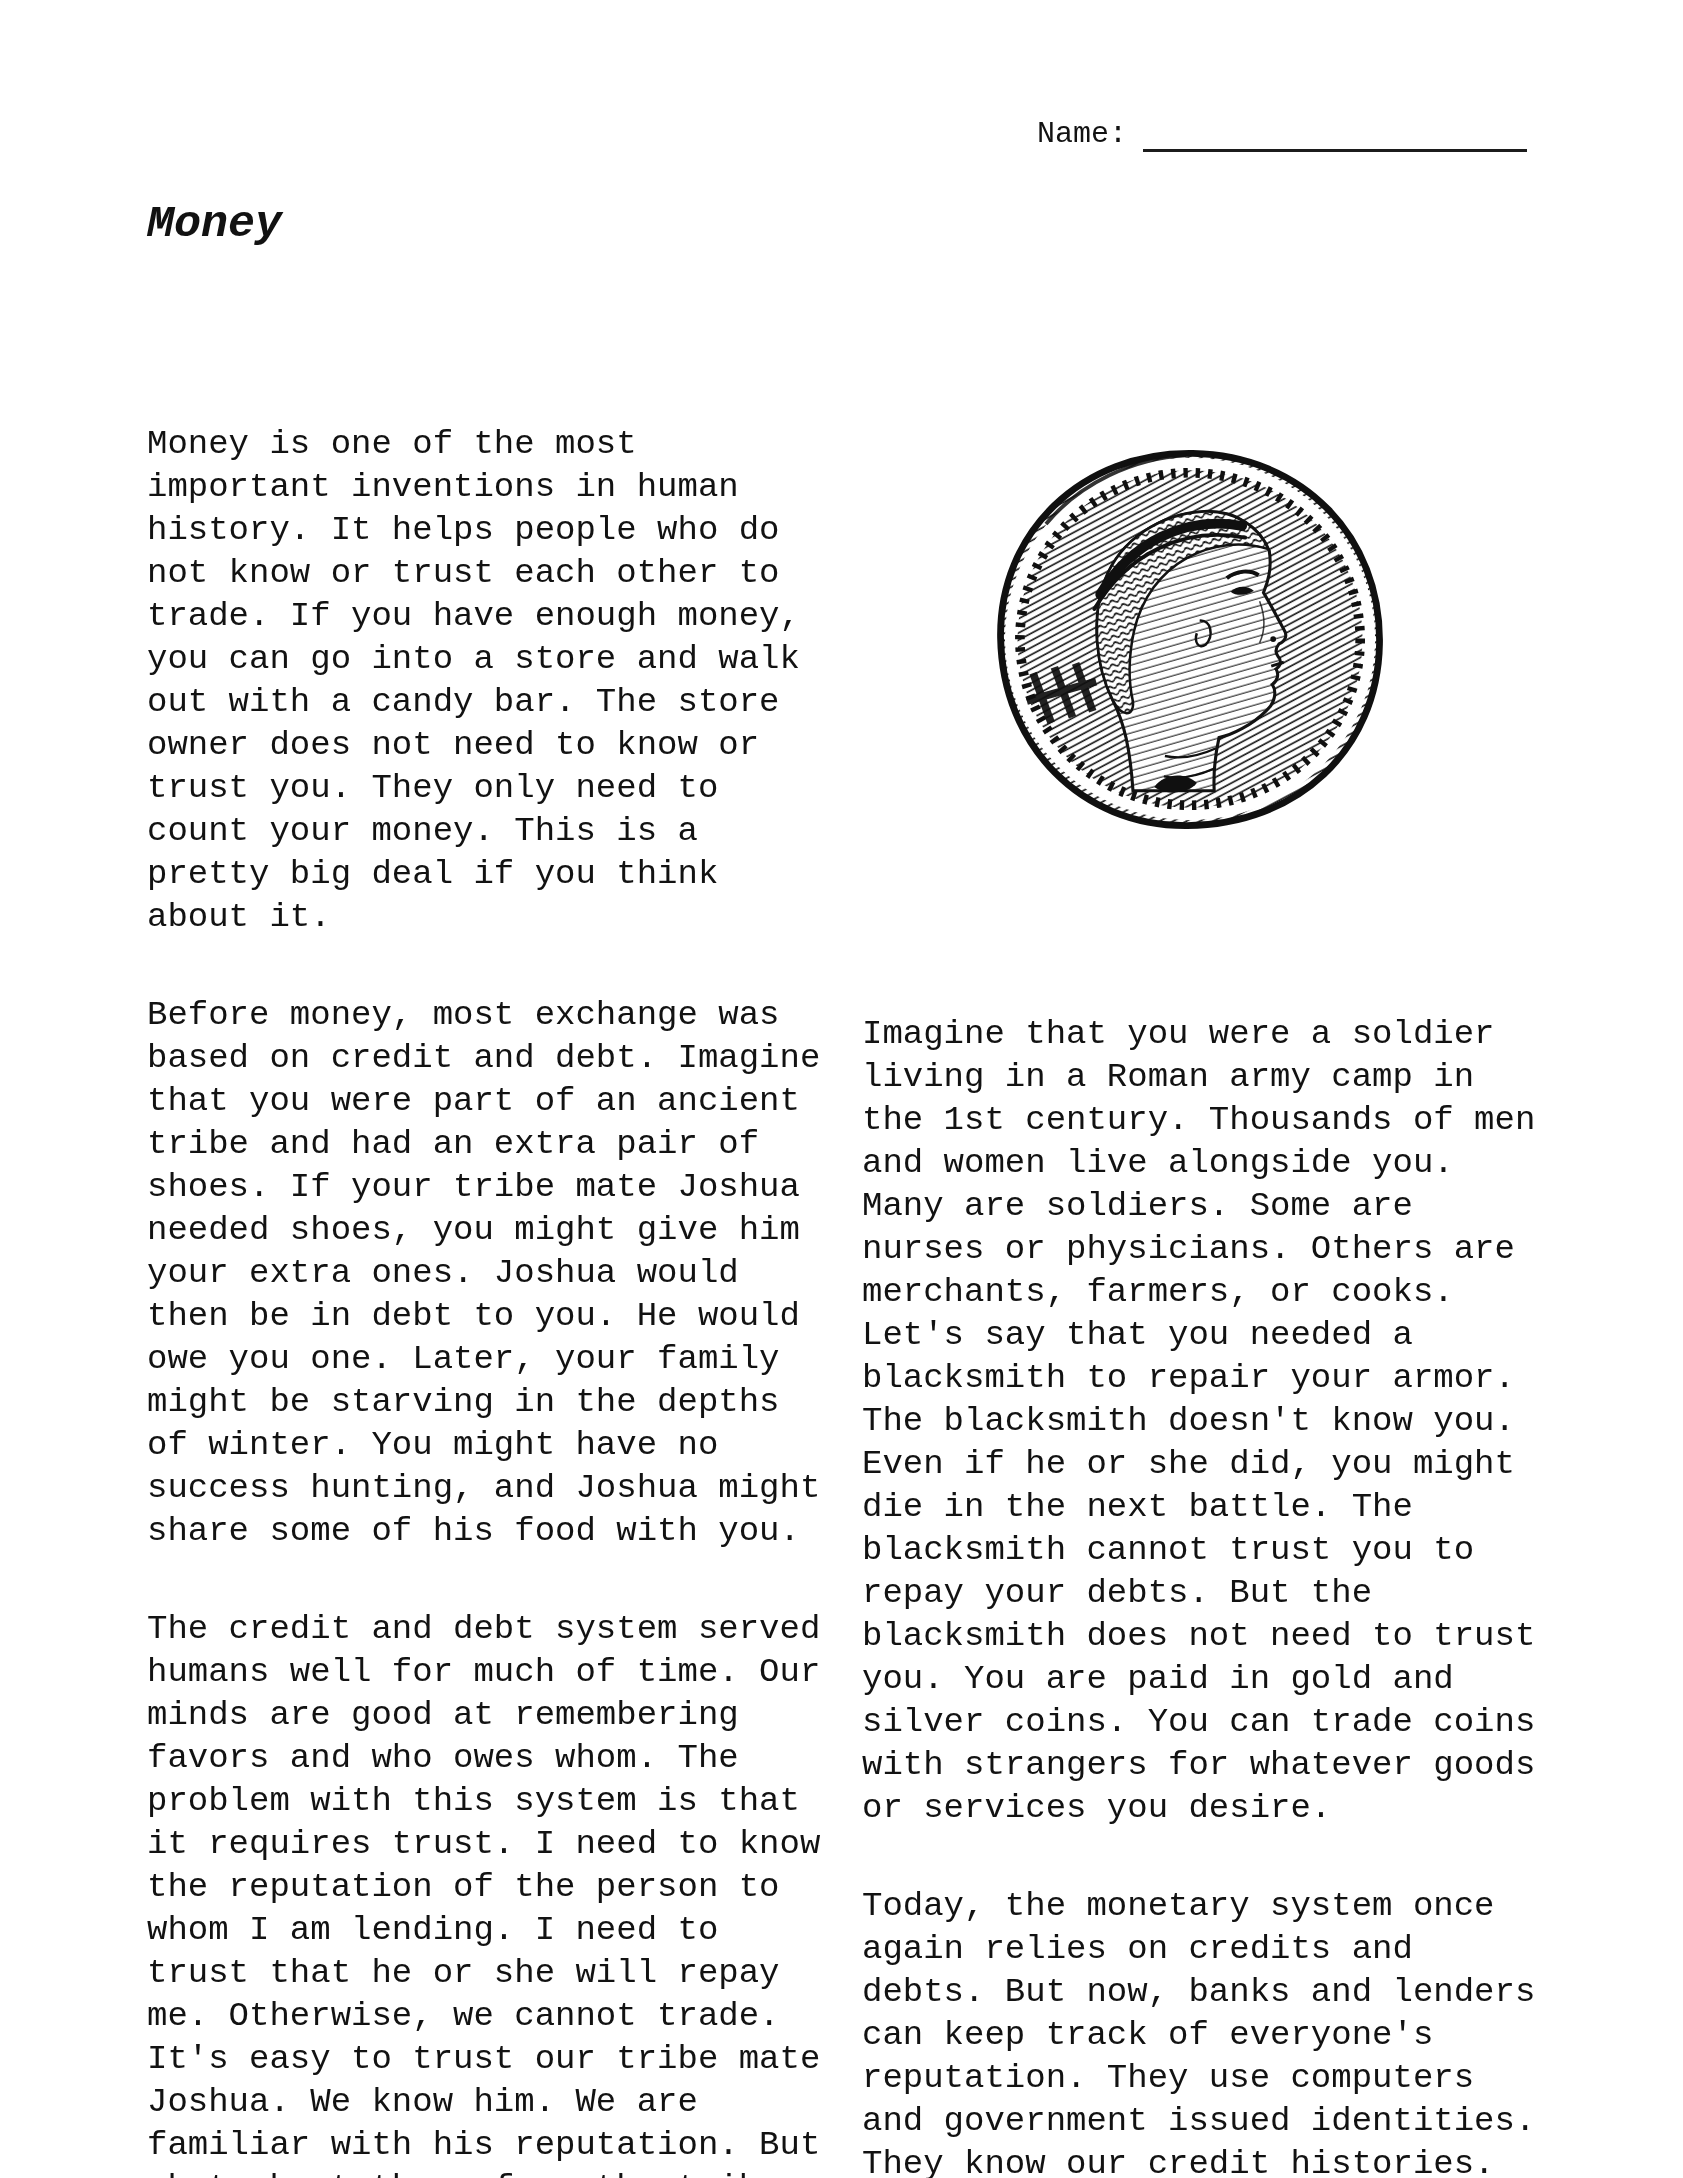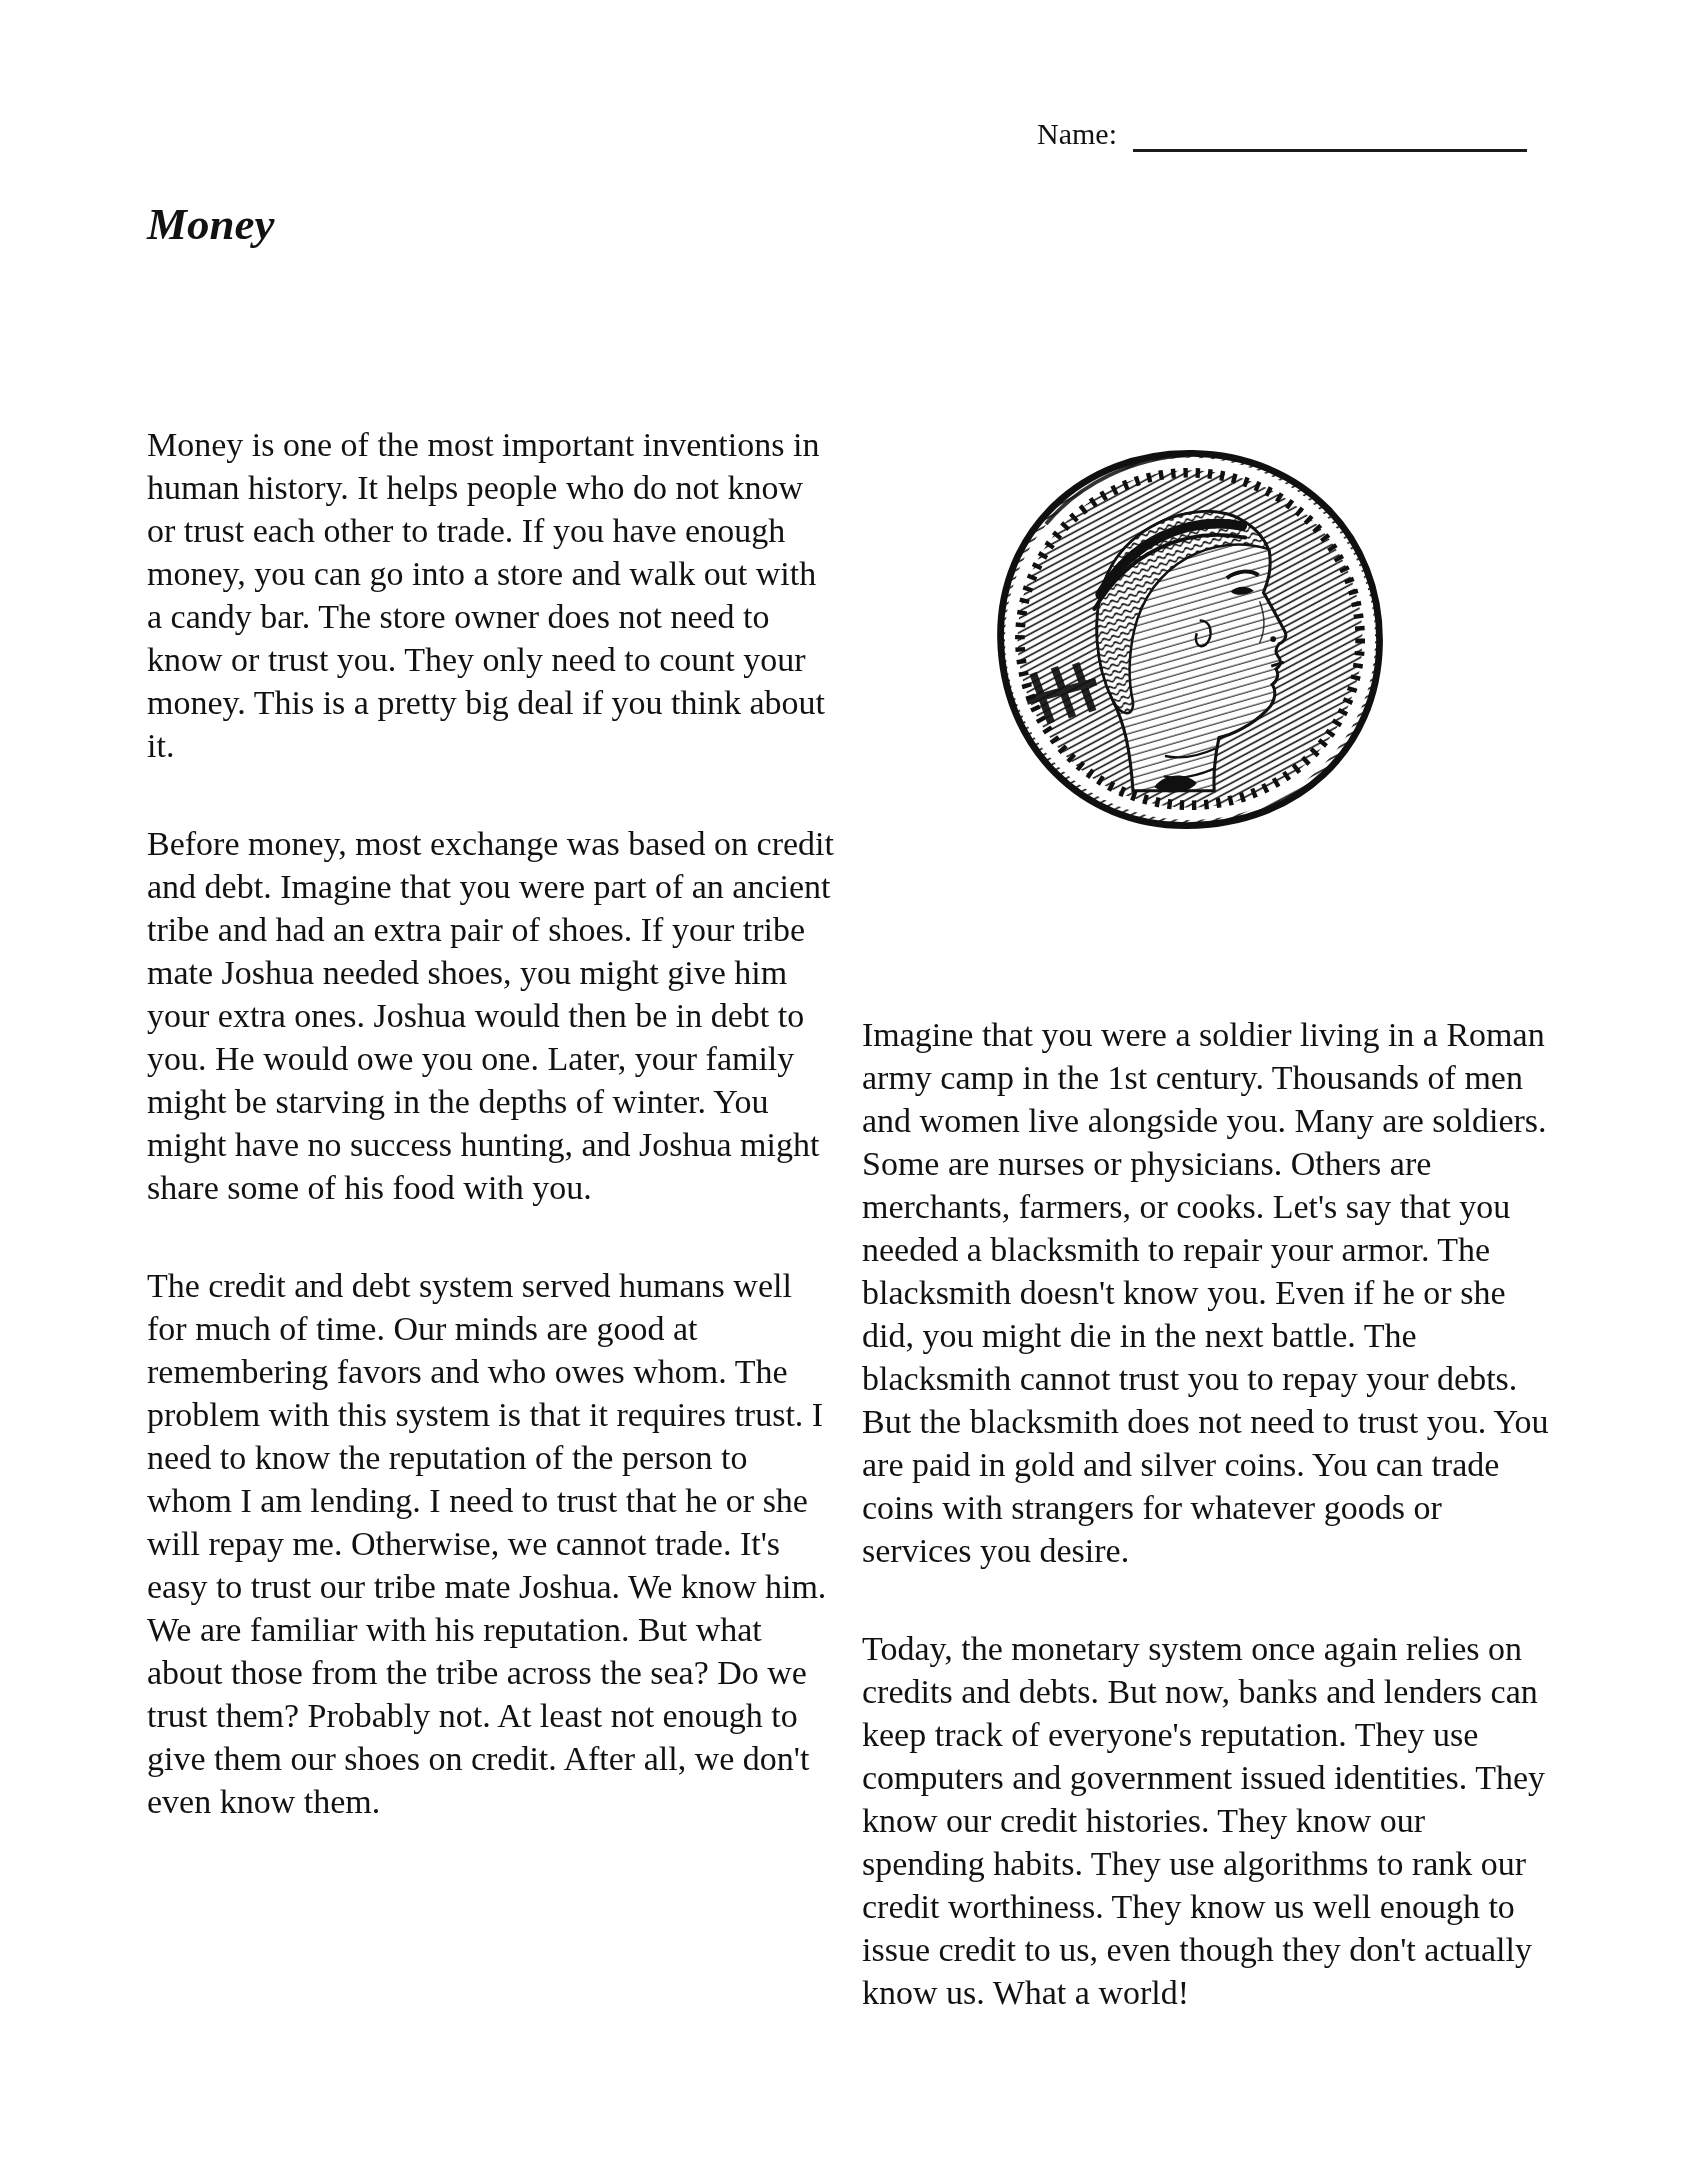--- a/index.html
+++ b/index.html
@@ -1,20 +1,20 @@
 <!DOCTYPE html>
 <html><head>
 <meta charset="utf-8">
 <style>
   html,body { margin:0; padding:0; background:#ffffff; }
   .page {
     position:relative;
     width:1684px; height:2178px;
     background:#ffffff;
-    font-family:Liberation Serif, serif;
+    font-family:Liberation Mono, monospace;
     color:#121212;
     overflow:hidden;
   }
   
   .name-row {
     position:absolute; left:1037px; top:117px; width:490px;
     display:flex; align-items:flex-end;
     font-size:30px; line-height:1.15;
   }
   .name-line {

